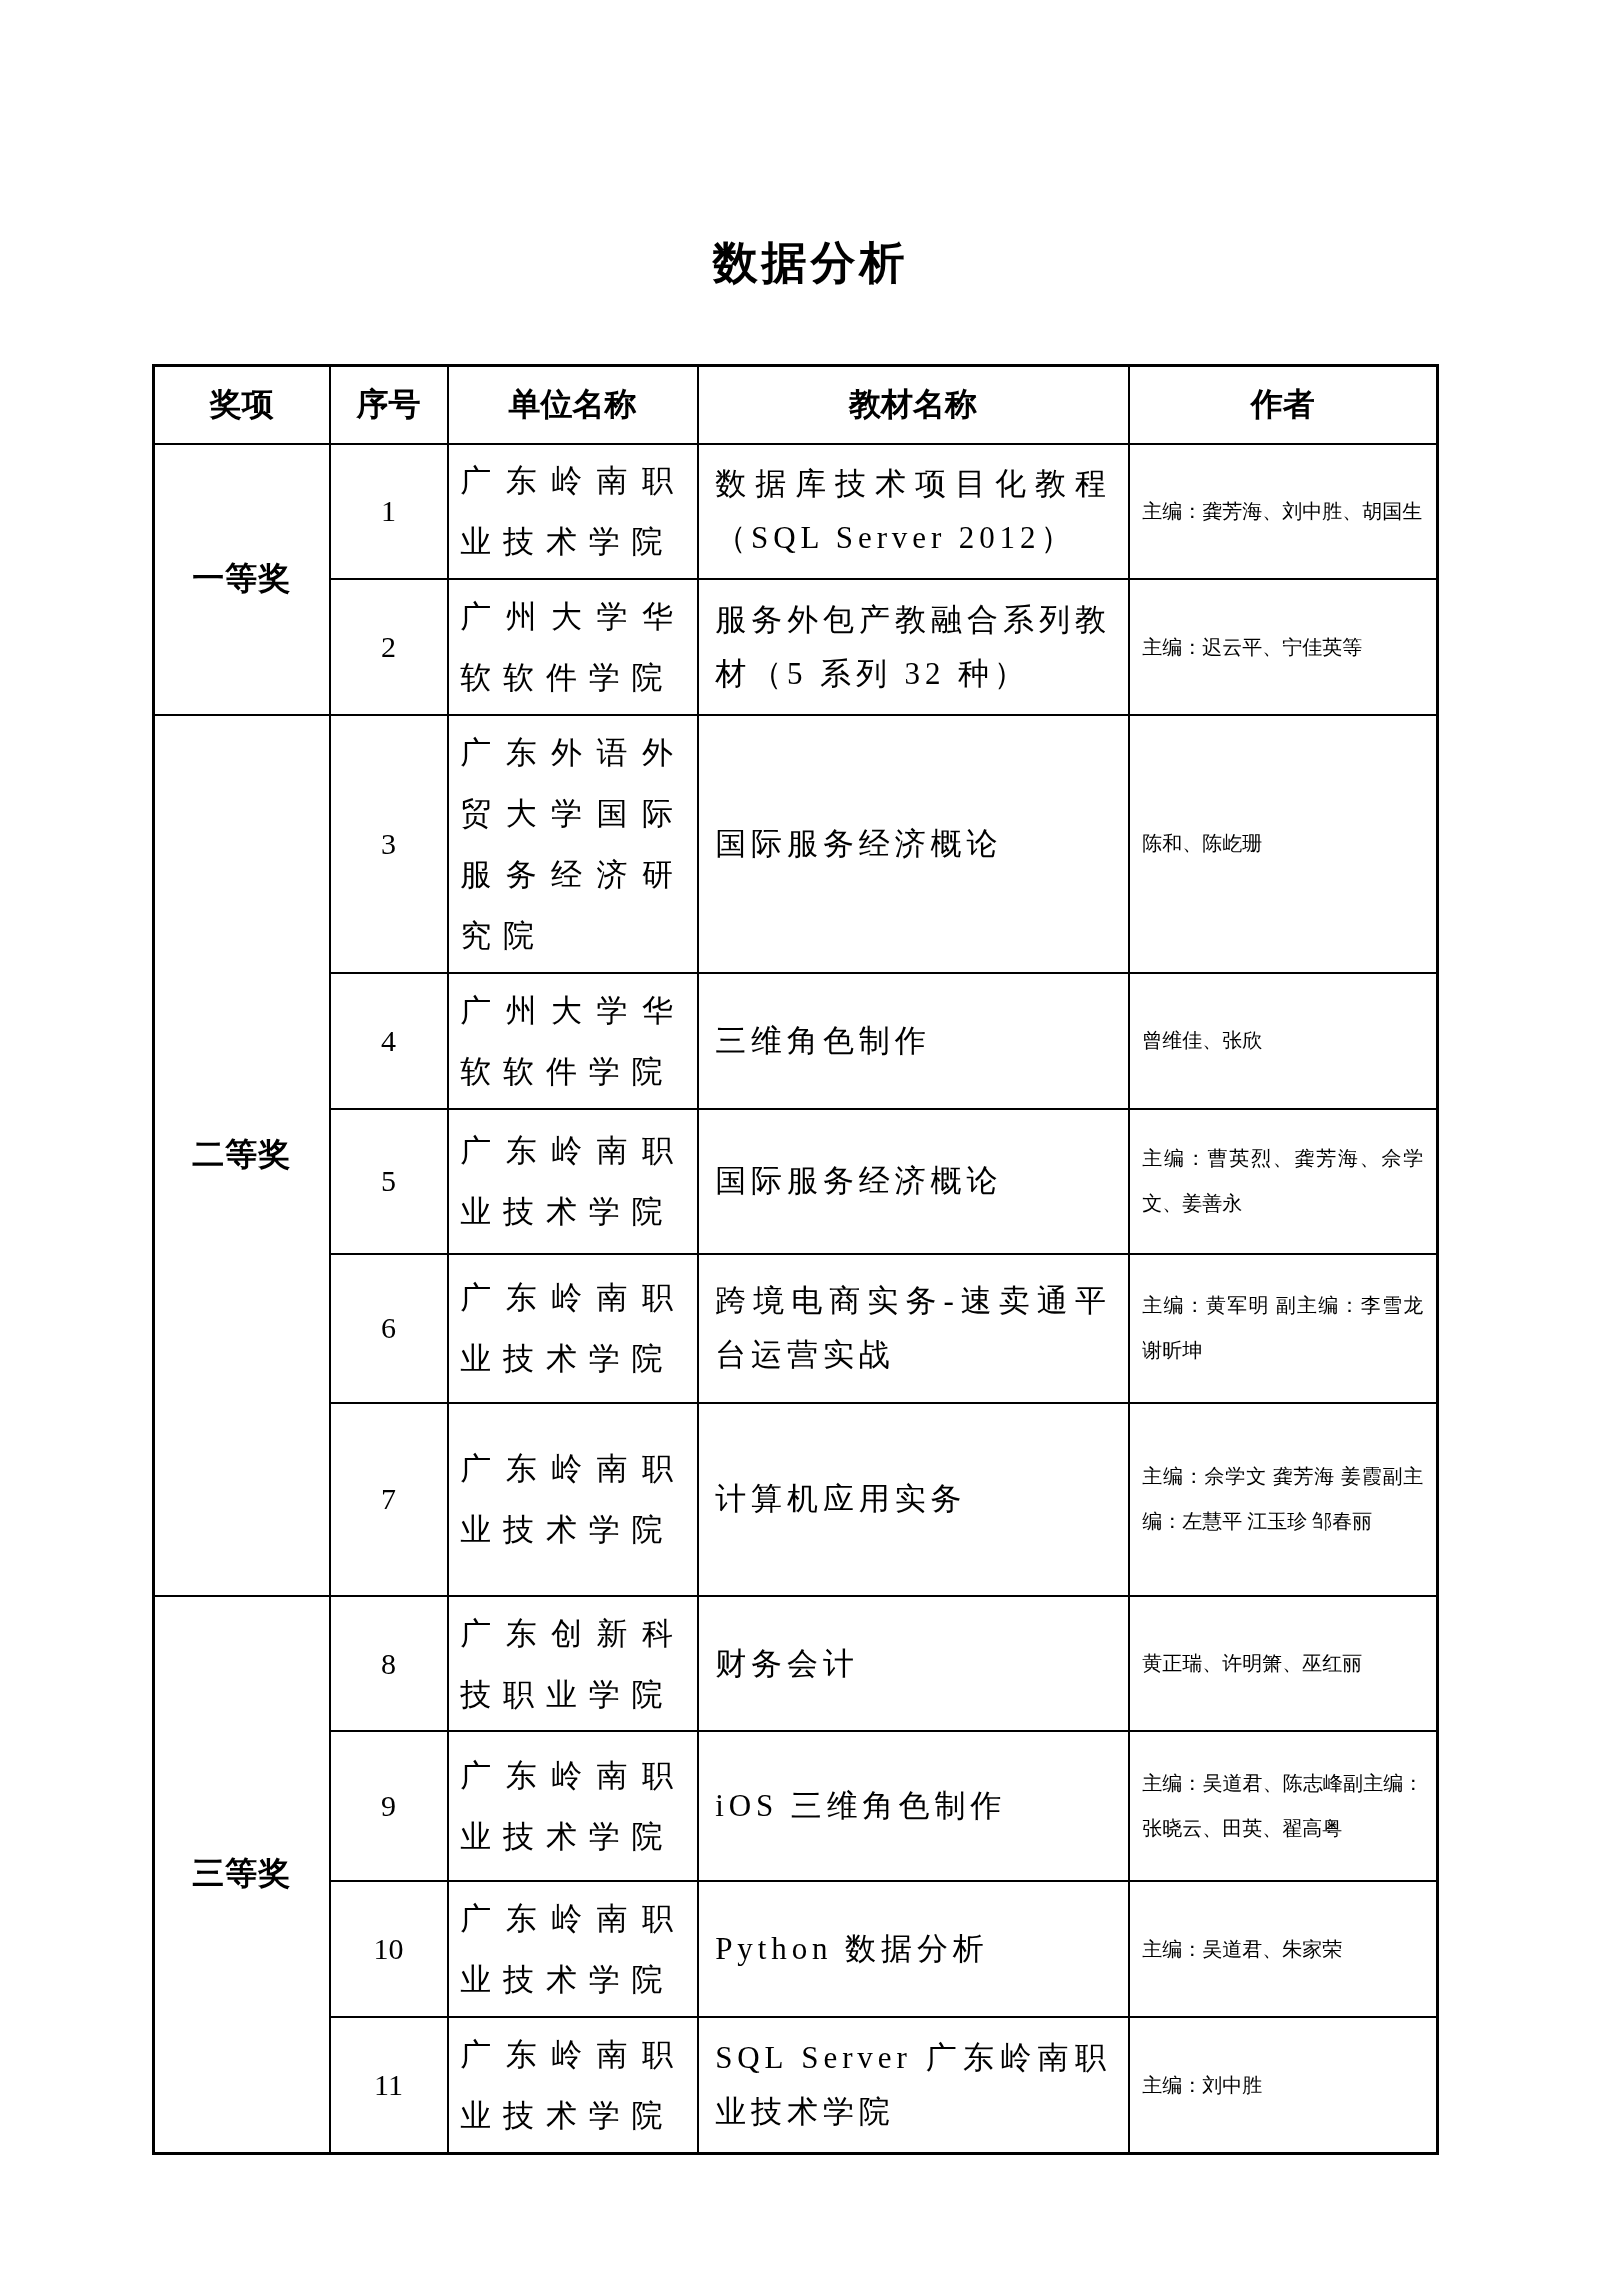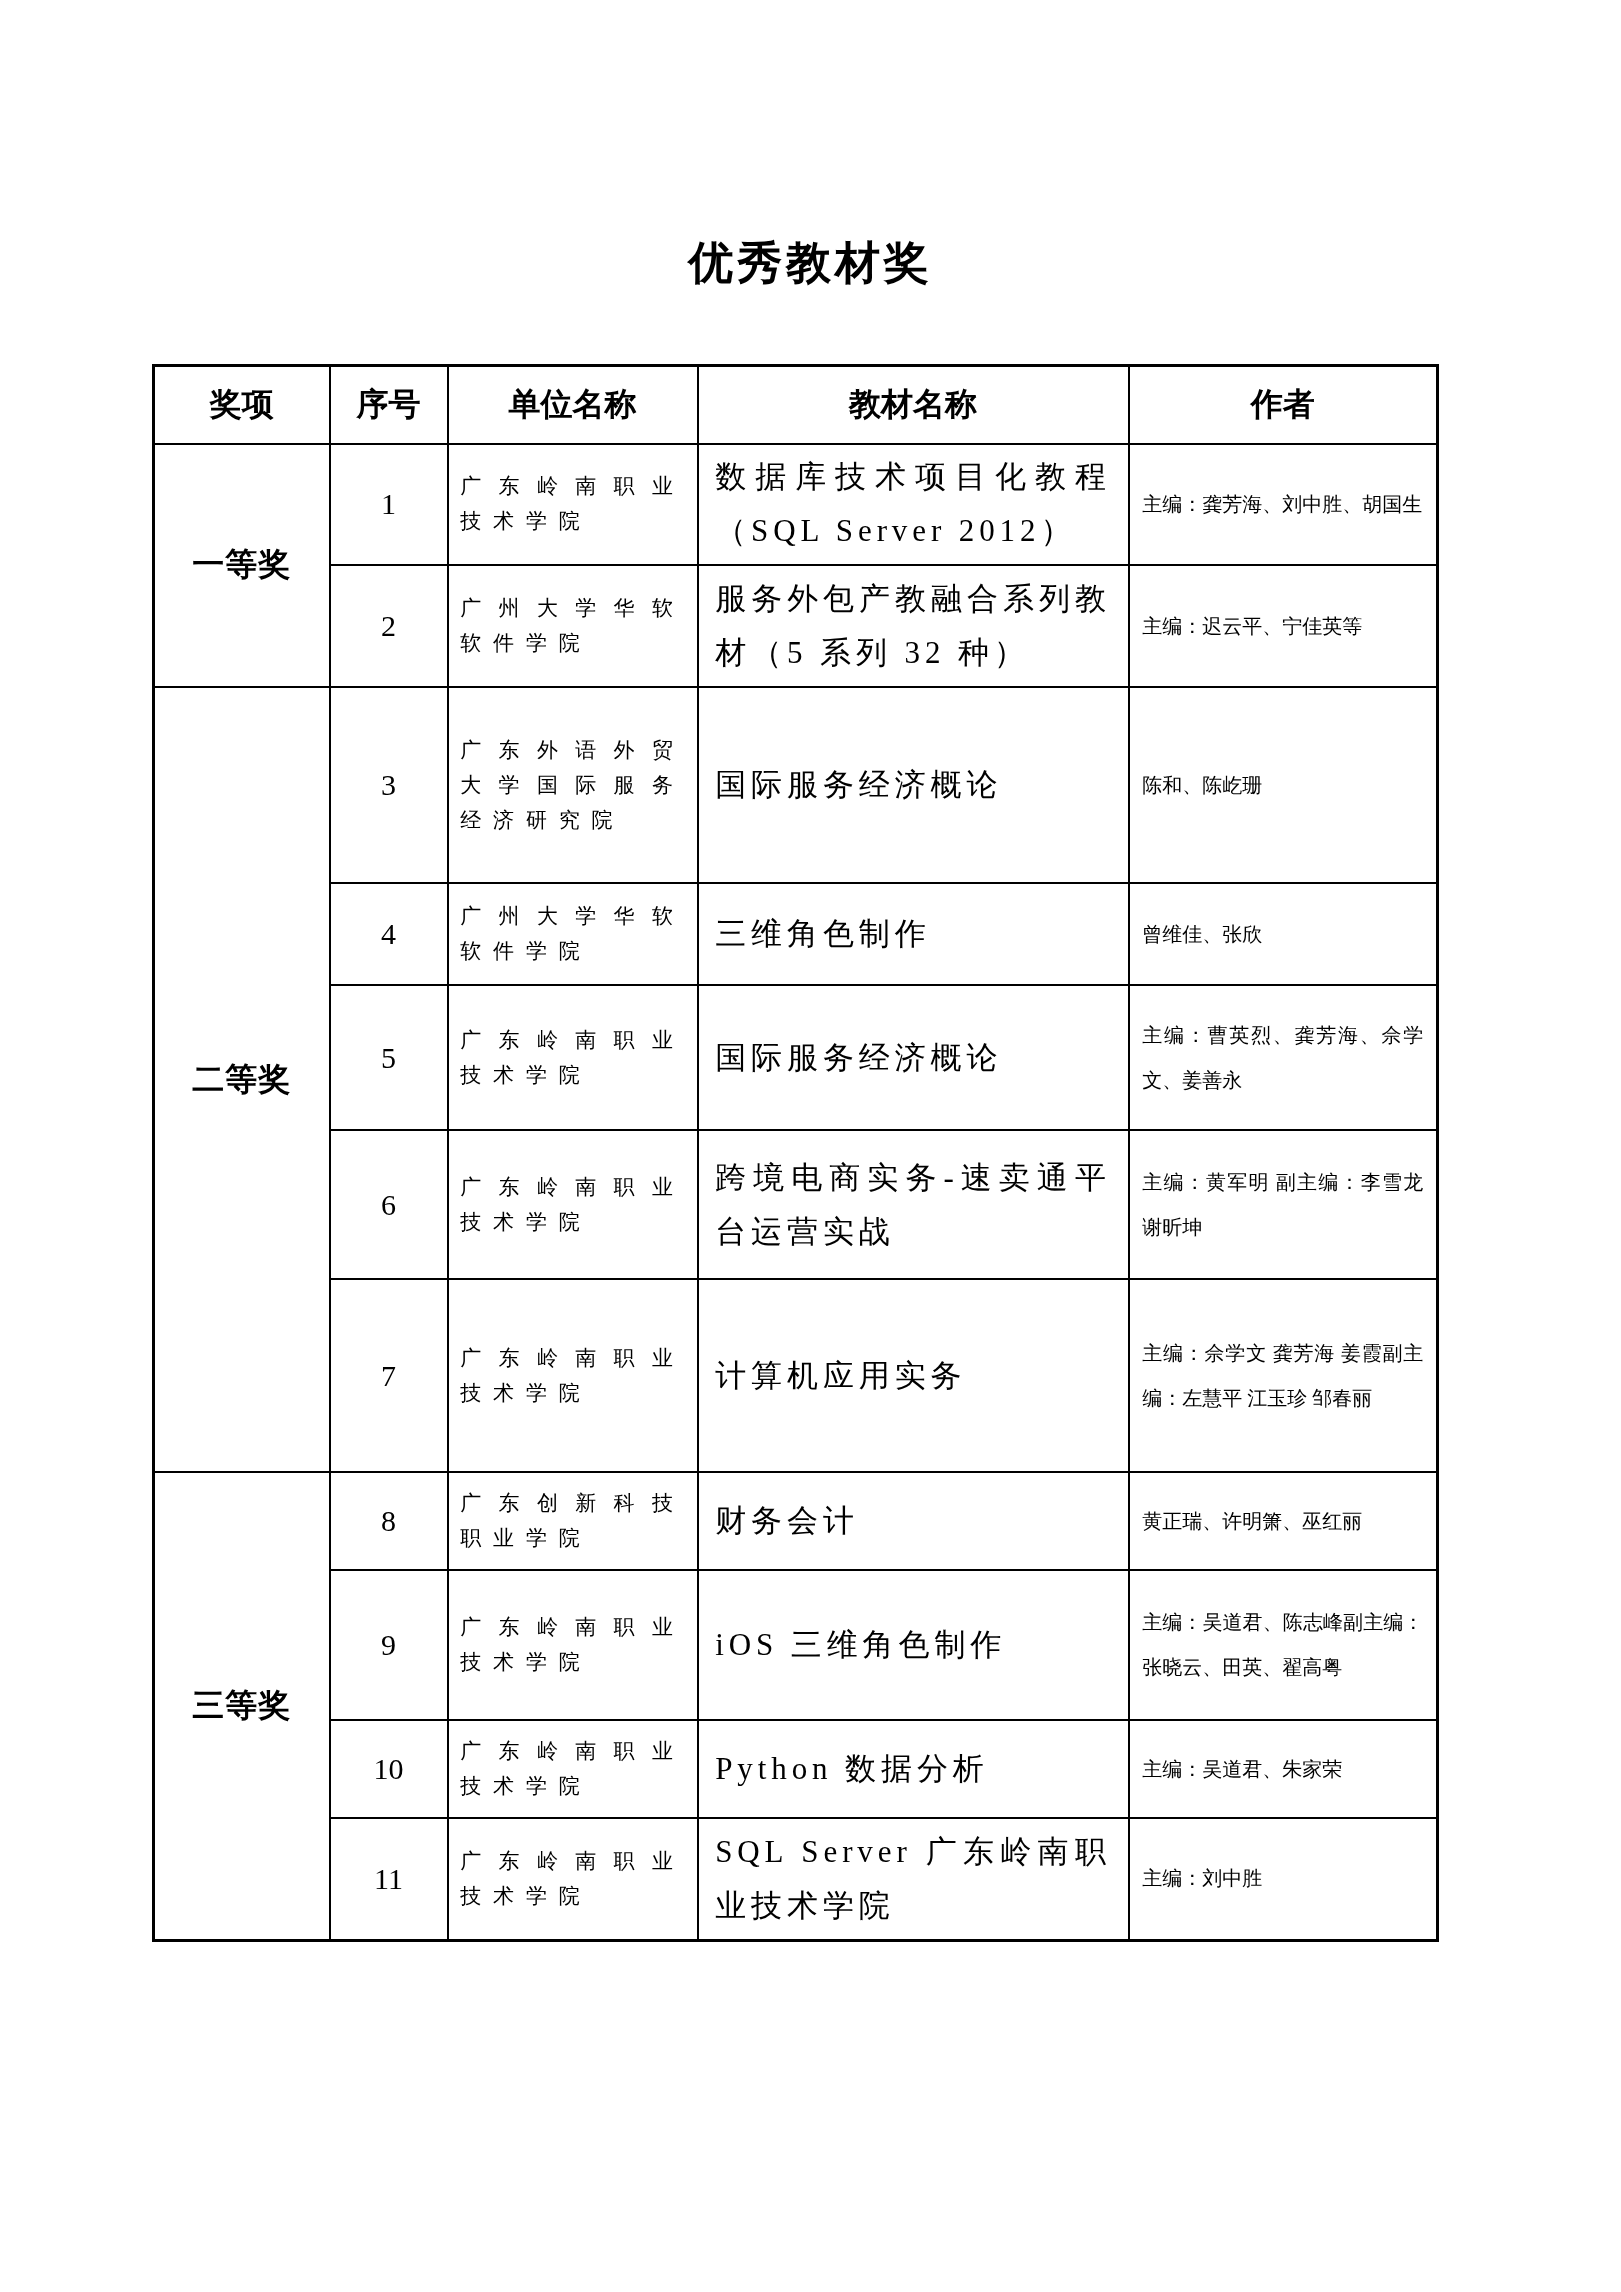--- a/index.html
+++ b/index.html
@@ -23,21 +23,21 @@
   .awards th, .awards td {
     border:2.9px solid #000; box-sizing:border-box;
     vertical-align:middle; overflow:hidden;
   }
   .awards th {
     font-size:32px; font-weight:bold; padding:3.9px 5.9px;
   }
   td.award { font-size:32px; font-weight:bold; text-align:center; letter-spacing:1px; }
   td.no    { font-size:30px; text-align:center; }
   td.unit  {
-    font-size:21px; letter-spacing:11.8px; line-height:35px;
+    font-size:31px; letter-spacing:11.8px; line-height:61px;
     text-align:justify; padding:5.9px 11.8px;
   }
   td.book  {
     font-size:31px; letter-spacing:4.9px; line-height:54px;
     text-align:justify; padding:5.9px 16.7px;
   }
   td.author{
     font-size:20px; line-height:45px;
     text-align:justify; padding:5.9px 12.7px;
   }
@@ -52,21 +52,21 @@
   tr.r8  { height:98px; }
   tr.r9  { height:150px; }
   tr.r10 { height:98px; }
   tr.r11 { height:102px; }
 </style>
 </head>
 <body>
 
 <div class="page">
 
-  <h1 class="doc-title">优秀教材奖</h1>
+  <h1 class="doc-title">数据分析</h1>
 
   <table class="awards">
     <colgroup>
       <col style="width:176px">
         <col style="width:118px">
         <col style="width:250px">
         <col style="width:431px">
         <col style="width:309px">
     </colgroup>
     <thead>

